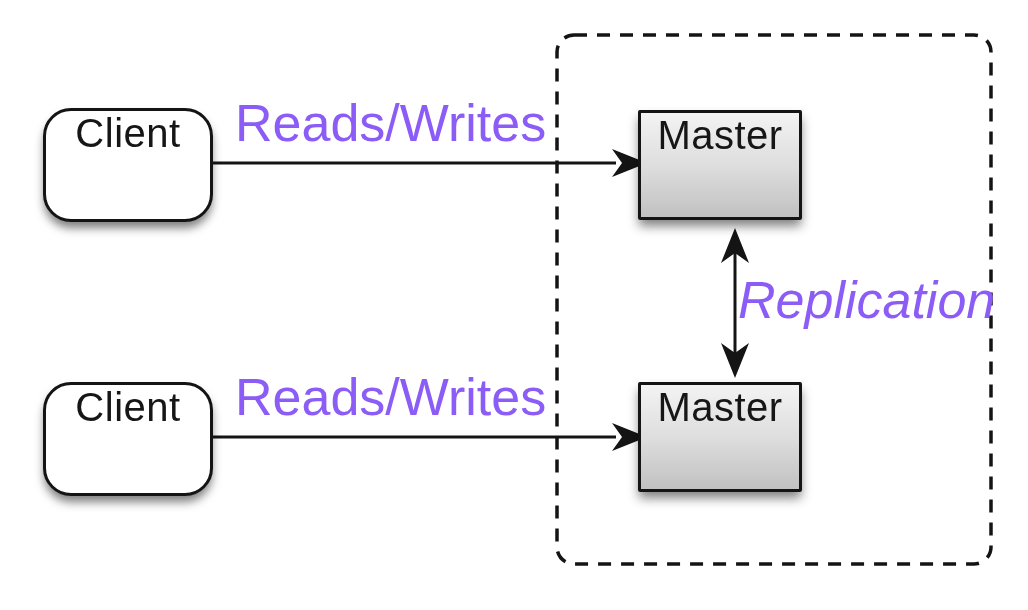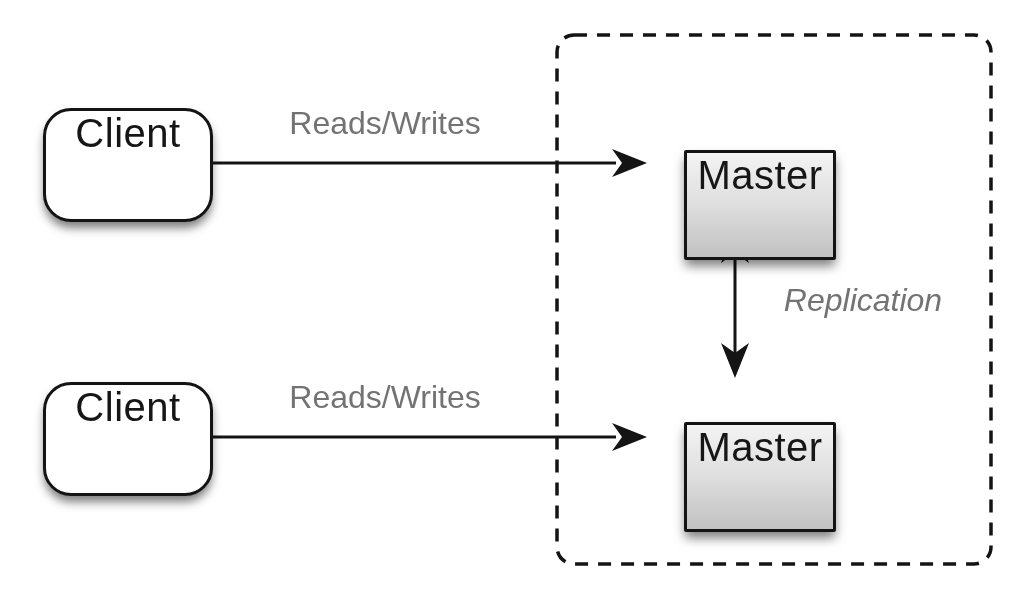--- a/index.html
+++ b/index.html
@@ -36,35 +36,34 @@
     width: 170px;
     height: 114px;
     background: #ffffff;
     border: 3px solid #141414;
     border-radius: 28px;
     box-shadow: 0 7px 10px -1px rgba(0,0,0,0.50);
   }
   .client.top { top: 108px; }
   .client.bottom { top: 382px; }
   .master {
-    left: 684px;
-    width: 152px;
+    left: 638px;
+    width: 164px;
     height: 110px;
     background: linear-gradient(180deg, #f3f3f3 0%, #dddddd 52%, #c1c1c1 100%);
     border: 3px solid #141414;
     border-radius: 2px;
     box-shadow: 0 7px 11px -1px rgba(0,0,0,0.50);
-    margin-top: 40px;
   }
   .master.top { top: 110px; }
   .master.bottom { top: 382px; }
   .edge-label {
     position: absolute;
-    font-size: 32px;
-    color: #737373;
+    font-size: 52px;
+    color: #8b5cf6;
     text-align: center;
     white-space: nowrap;
     line-height: 46px;
   }
   .edge-label.rw-top    { left: 235px; width: 300px; top: 100px; }
   .edge-label.rw-bottom { left: 235px; width: 300px; top: 374px; }
   .edge-label.repl      { left: 738px; width: 250px; top: 277px; font-style: italic; }
 </style>
 </head>
 <body>

